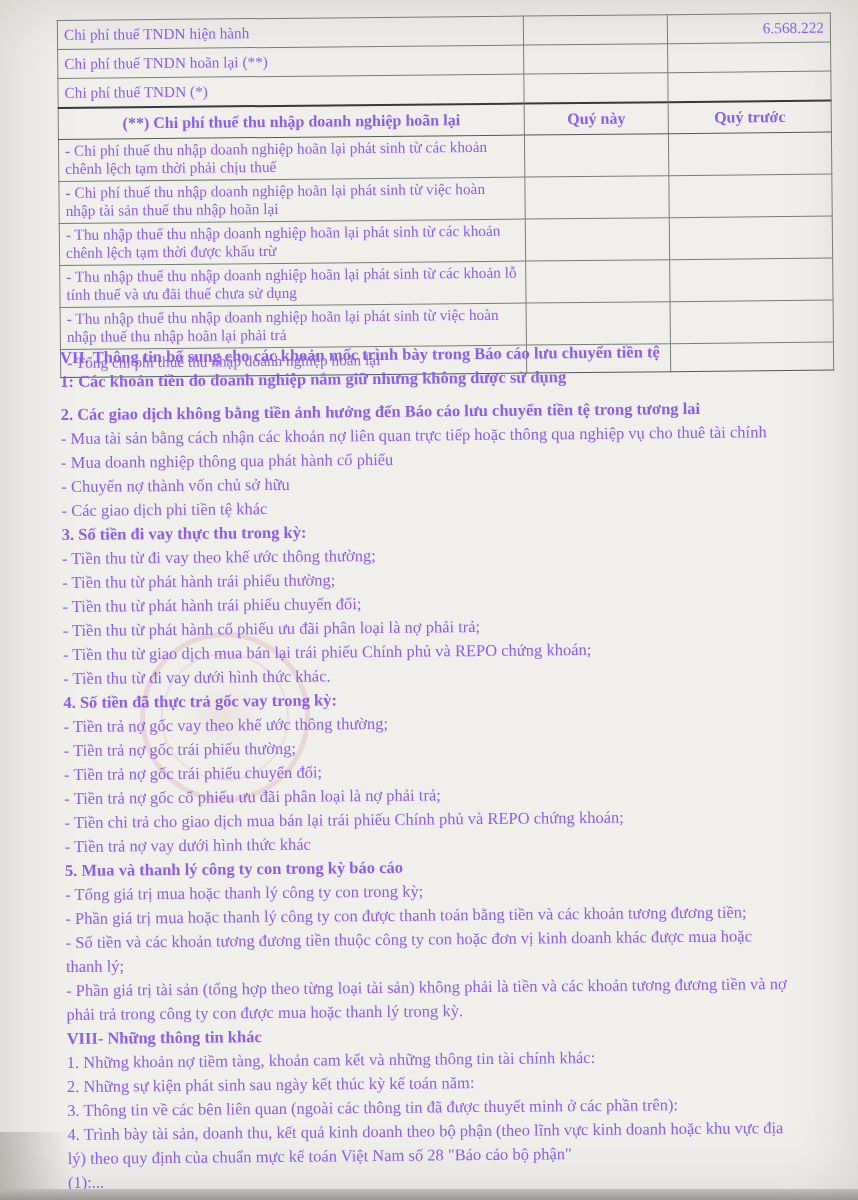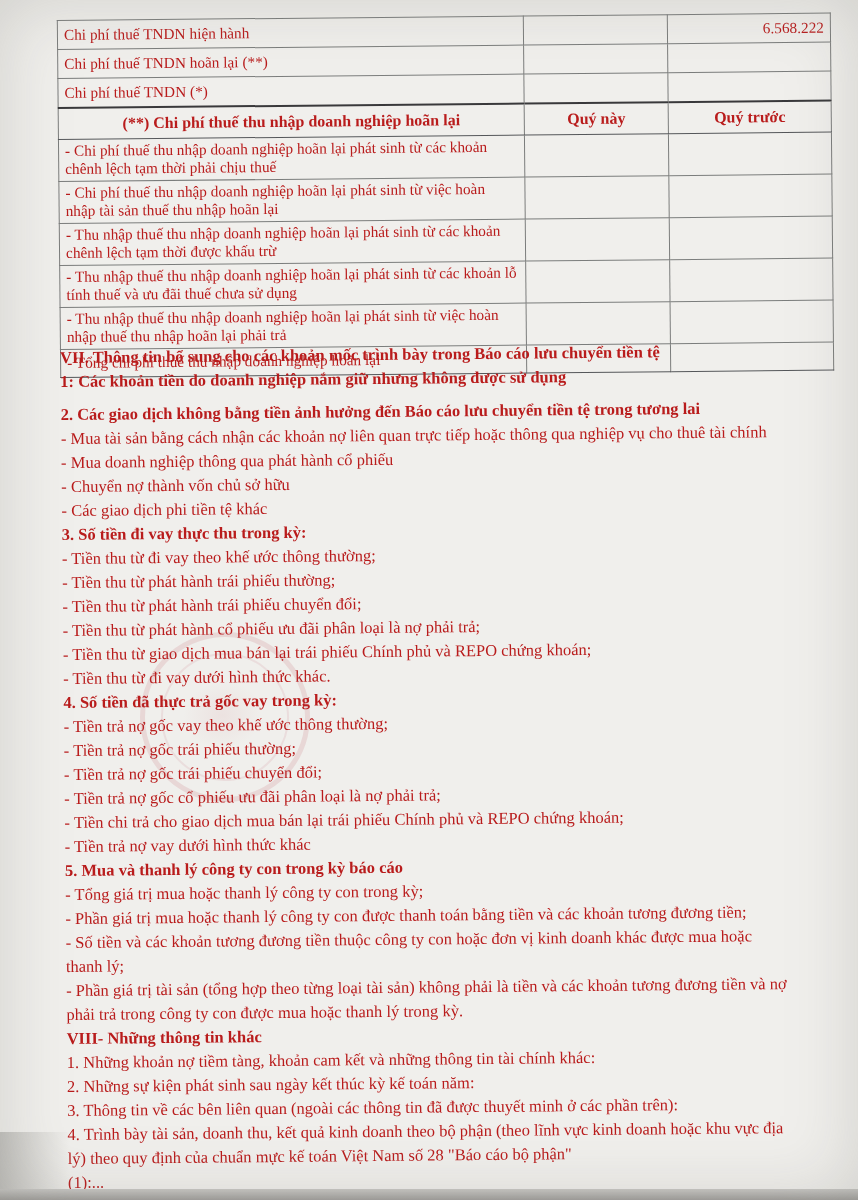--- a/index.html
+++ b/index.html
@@ -1,19 +1,19 @@
 <!DOCTYPE html>
 <html><head>
 <meta charset="utf-8">
 <style>
   html,body { margin:0; padding:0; background:#888; }
   .page {
     position:relative; width:858px; height:1200px; margin:0 auto;
     background:#f0efec; overflow:hidden;
-    font-family:"Liberation Serif", serif; color:#b91c1c;
+    font-family:"Liberation Serif", serif; color:#8b5cf6;
   }
   .page::before{ 
     content:""; position:absolute; inset:0; pointer-events:none; z-index:5;
     box-shadow: inset 0 0 70px rgba(125,124,120,0.28);
   }
   .scan-content{ position:absolute; inset:0; transform:rotate(-0.55deg); transform-origin:60px 40px; }
 
   
   table.taxtbl{
     position:absolute; top:20px; left:57px; width:773px;

